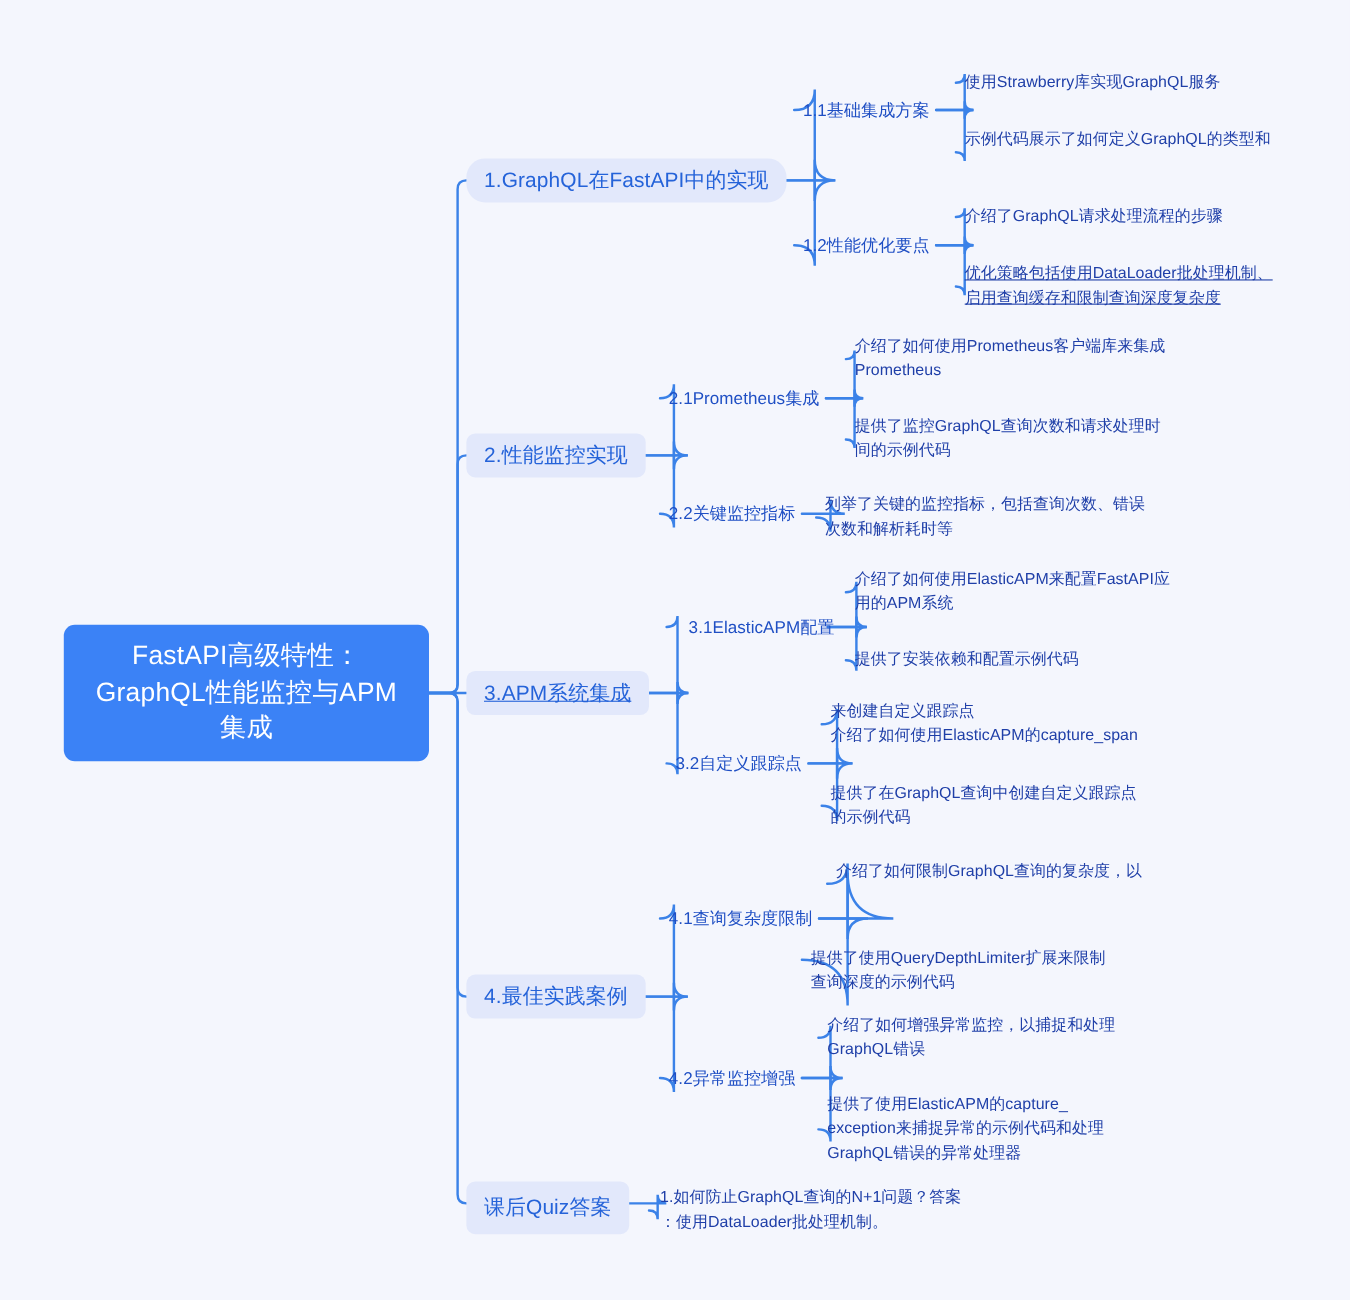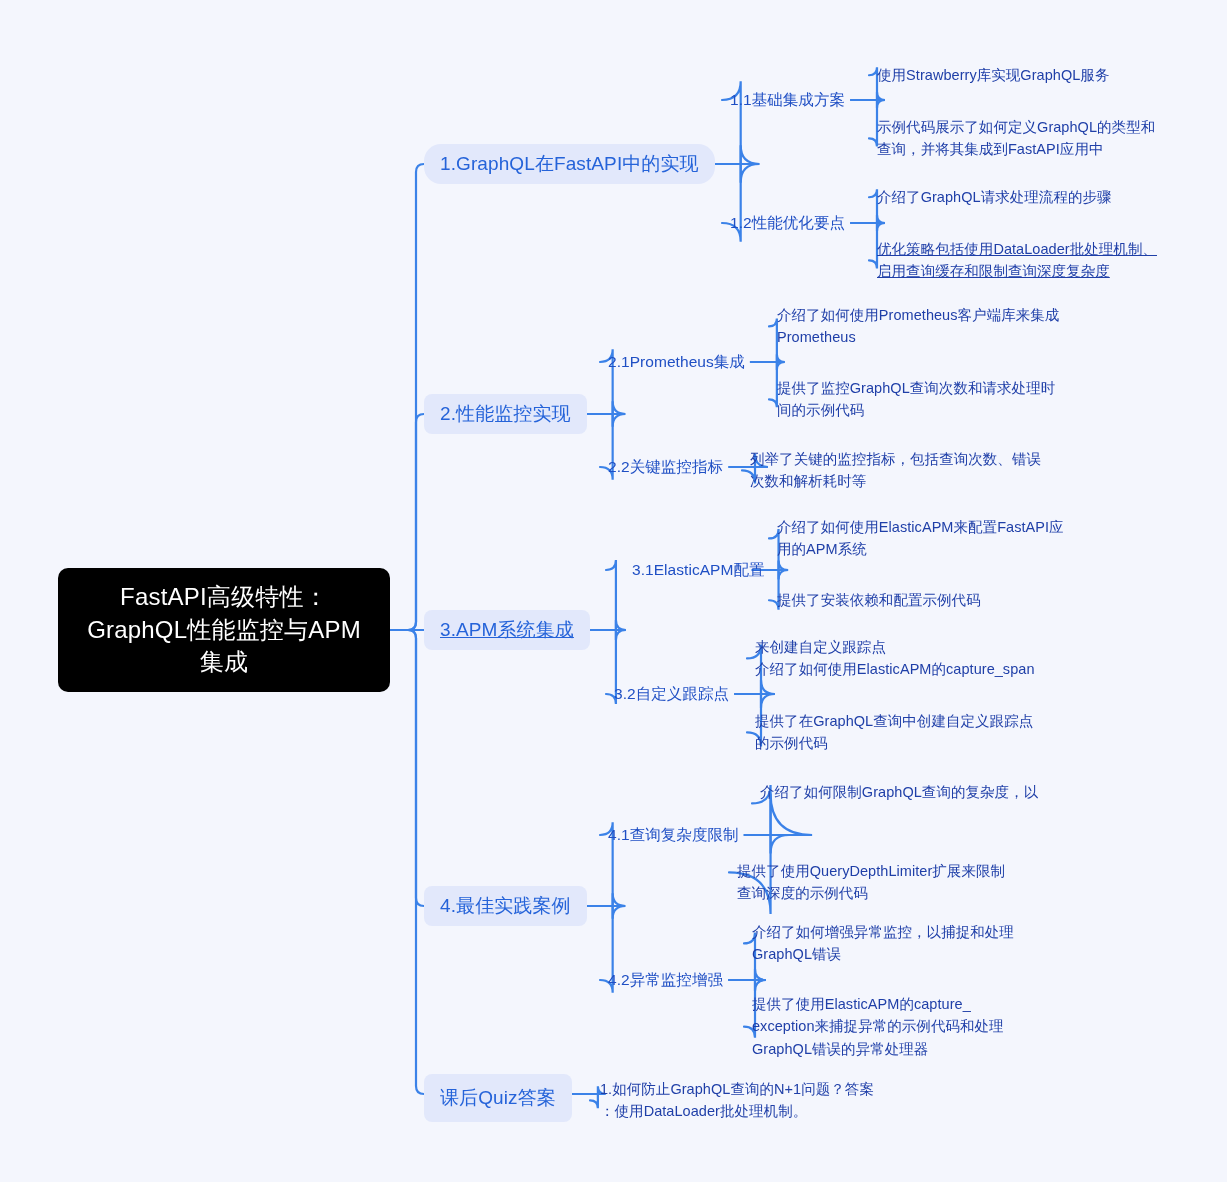--- a/index.html
+++ b/index.html
@@ -10,21 +10,21 @@
     overflow:hidden;
     position:relative;
   }
   #canvas{position:absolute;inset:0;width:1227px;height:1182px;}
   svg#links{position:absolute;left:0;top:0;width:1227px;height:1182px;pointer-events:none;}
   svg#links path{fill:none;stroke:#3b82e8;stroke-width:2.2;stroke-linecap:round;}
 
   .node{position:absolute;box-sizing:border-box;}
 
   .root{
-    background:#000000;
+    background:#3b82f6;
     color:#ffffff;
     border-radius:10px;
     display:flex;align-items:center;justify-content:center;
     text-align:center;
     font-size:24px;
     line-height:1.36;
     padding:14px 18px;
     letter-spacing:.2px;
   }
 
@@ -121,42 +121,41 @@
   </div>
   <div class="node lvl2" id="node-b1c2" style="left:730px;top:211px;height:24px;">
     <span>1.2性能优化要点</span>
   </div>
   <div class="node lvl2" id="node-b2c1" style="left:608px;top:350px;height:24px;">
     <span>2.1Prometheus集成</span>
   </div>
   <div class="node lvl2" id="node-b2c2" style="left:608px;top:455px;height:24px;">
     <span>2.2关键监控指标</span>
   </div>
-  <div class="node lvl2" id="node-b3c1" style="left:632px;top:558px;height:24px;">
+  <div class="node lvl2" id="node-b3c1" style="left:615px;top:558px;height:24px;padding-left:11px;">
     <span>3.1ElasticAPM配置</span>
   </div>
   <div class="node lvl2" id="node-b3c2" style="left:614px;top:682px;height:24px;">
     <span>3.2自定义跟踪点</span>
   </div>
   <div class="node lvl2" id="node-b4c1" style="left:608px;top:823px;height:24px;">
     <span>4.1查询复杂度限制</span>
   </div>
   <div class="node lvl2" id="node-b4c2" style="left:608px;top:968px;height:24px;">
     <span>4.2异常监控增强</span>
   </div>
 
   <div class="node leaf" id="node-b1c1l1" style="left:877px;top:64px;">
     <div>
       <span>使用Strawberry库实现GraphQL服务</span>
     </div>
   </div>
   <div class="node leaf" id="node-b1c1l2" style="left:877px;top:116px;">
     <div>
       <span>示例代码展示了如何定义GraphQL的类型和</span>
-      <span>查询，并将其集成到FastAPI应用中</span>
     </div>
   </div>
   <div class="node leaf" id="node-b1c2l1" style="left:877px;top:186px;">
     <div>
       <span>介绍了GraphQL请求处理流程的步骤</span>
     </div>
   </div>
   <div class="node leaf" id="node-b1c2l2" style="left:877px;top:238px;text-decoration:underline;">
     <div>
       <span>优化策略包括使用DataLoader批处理机制、</span>

